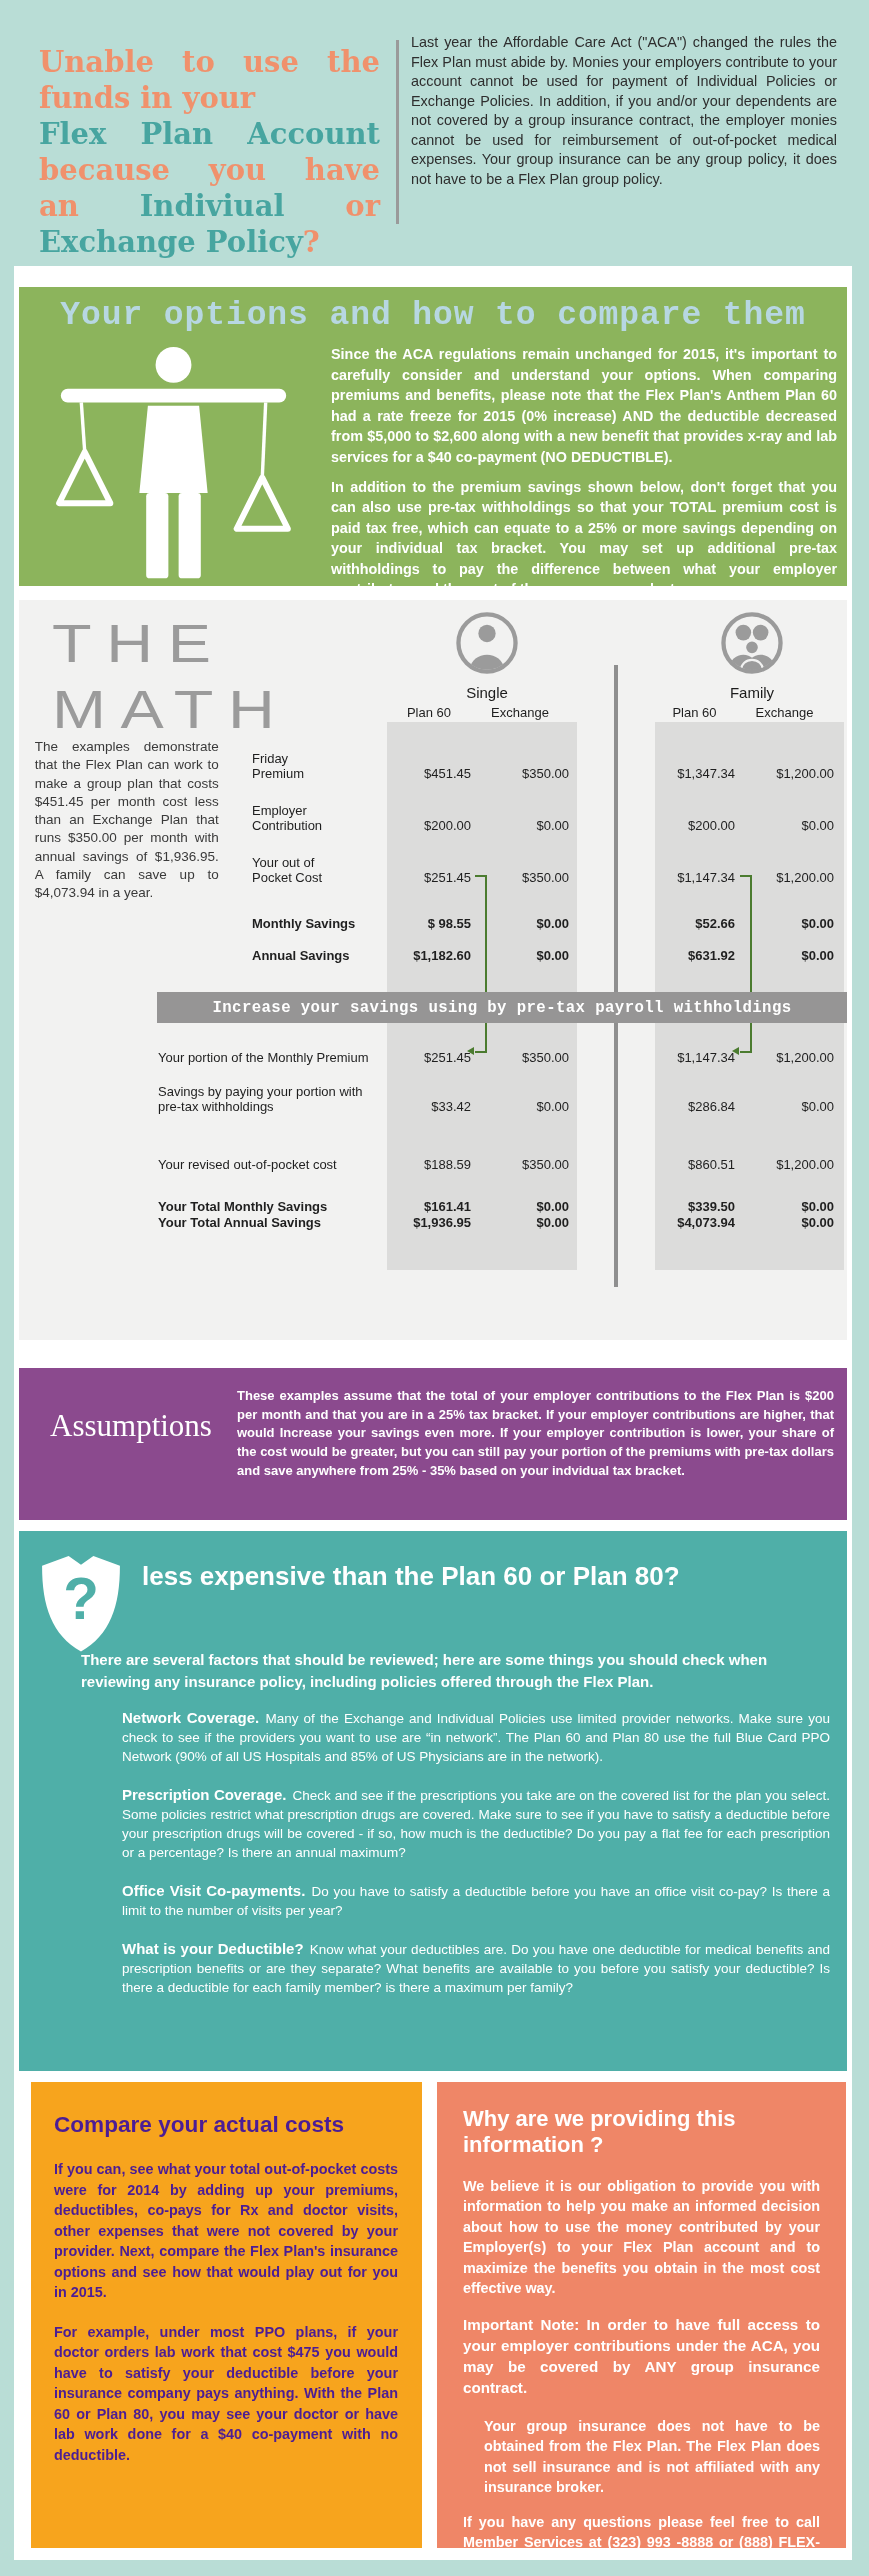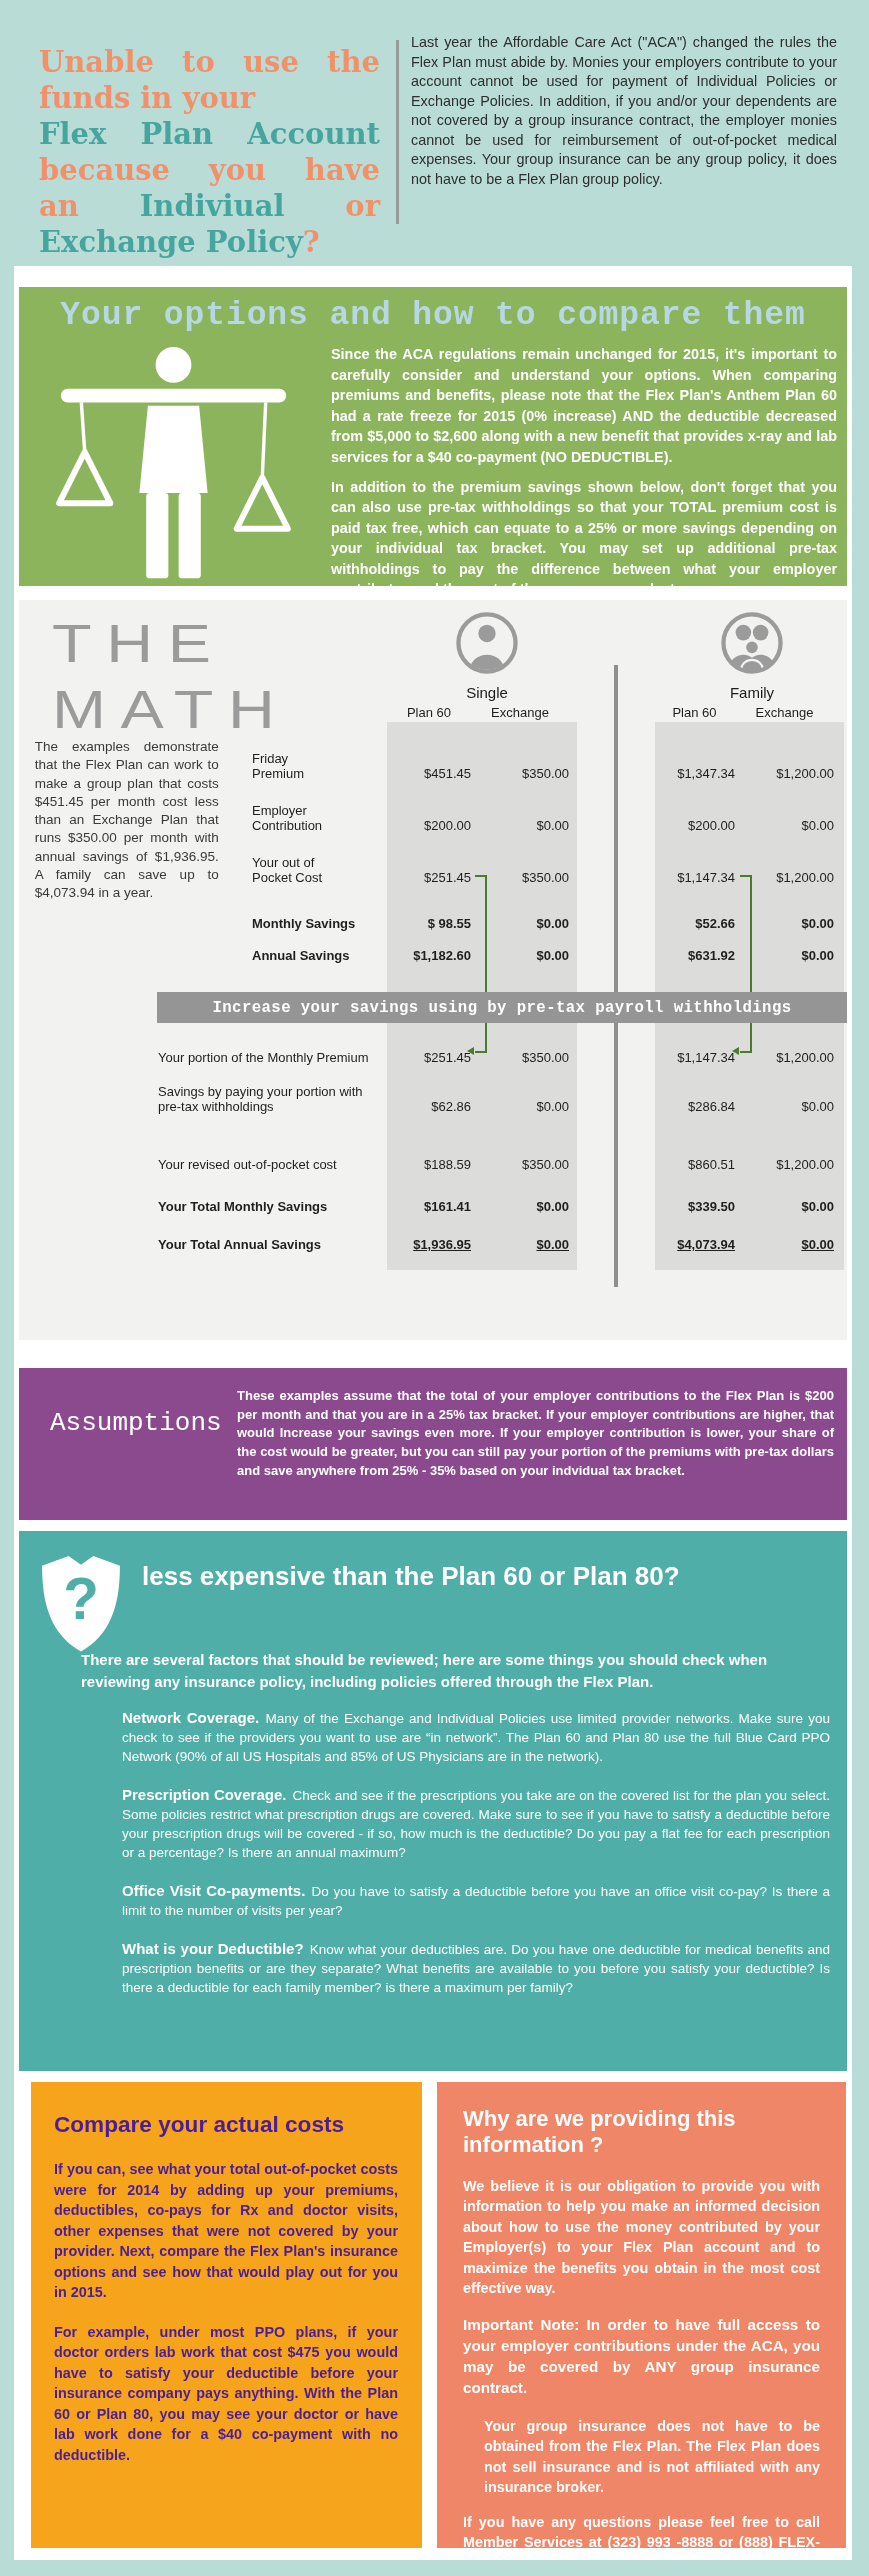--- a/index.html
+++ b/index.html
@@ -53,21 +53,21 @@
   .tv3{width:81px;text-align:right;}
   .tv4{width:99px;text-align:right;}
   .trow.bold{font-weight:bold;}
   .thead .tv1,.thead .tv2,.thead .tv3,.thead .tv4{text-align:center;}
   .banner{position:absolute;left:138px;top:392px;width:690px;height:31px;background:#969595;z-index:3;display:flex;align-items:center;justify-content:center;font-family:"Liberation Mono",monospace;font-weight:bold;font-size:15.7px;color:#ffffff;letter-spacing:0.4px;}
   .conn{position:absolute;background:#4b7b2f;z-index:2;}
   .arrowhead{position:absolute;width:0;height:0;border-top:4.4px solid transparent;border-bottom:4.4px solid transparent;border-right:7.8px solid #4b7b2f;z-index:2;}
 
   
   .sec-assump{left:19px;top:1368px;width:828px;height:152px;background:#8b4a8e;color:#ffffff;}
-  .assump-head{position:absolute;left:31px;top:40px;font-family:Liberation Mono, monospace;font-size:26px;}
+  .assump-head{position:absolute;left:31px;top:40px;font-family:Liberation Serif, serif;font-size:31px;}
   .assump-body{position:absolute;left:218px;top:19px;width:597px;font-size:13px;line-height:18.7px;font-weight:600;text-align:justify;}
 
   
   .sec-why{left:19px;top:1531px;width:828px;height:540px;background:#4fafa8;color:#ffffff;}
   .shield{position:absolute;left:15.7px;top:17.4px;width:92px;height:108px;}
   .why-head{position:absolute;left:123px;top:26px;font-size:26px;line-height:39px;font-weight:bold;}
   .why-intro{position:absolute;left:62px;top:118px;width:750px;font-size:15px;line-height:22px;font-weight:600;}
   .why-items{position:absolute;left:103px;top:177px;width:708px;font-size:13.5px;line-height:19px;text-align:justify;}
   .why-items p{margin:0 0 19px 0;}
   .item-title{font-weight:bold;font-size:15px;margin-right:6.1px;}
@@ -238,21 +238,21 @@
     <div class="trow" style="top:446px;height:19px;">
       <div class="tcell tlabel indB"><span class="lbl">Your portion of the Monthly Premium</span></div>
       <div class="tcell tv1">$251.45</div>
       <div class="tcell tv2">$350.00</div>
       <div class="tcell tgap"></div>
       <div class="tcell tv3">$1,147.34</div>
       <div class="tcell tv4">$1,200.00</div>
     </div>
     <div class="trow" style="top:477px;height:37px;">
       <div class="tcell tlabel indB"><span class="lbl lbl-wrap2">Savings by paying your portion with pre-tax withholdings</span></div>
-      <div class="tcell tv1">$62.86</div>
+      <div class="tcell tv1">$33.42</div>
       <div class="tcell tv2">$0.00</div>
       <div class="tcell tgap"></div>
       <div class="tcell tv3">$286.84</div>
       <div class="tcell tv4">$0.00</div>
     </div>
     <div class="trow" style="top:553px;height:19px;">
       <div class="tcell tlabel indB"><span class="lbl">Your revised out-of-pocket cost</span></div>
       <div class="tcell tv1">$188.59</div>
       <div class="tcell tv2">$350.00</div>
       <div class="tcell tgap"></div>
@@ -260,21 +260,21 @@
       <div class="tcell tv4">$1,200.00</div>
     </div>
     <div class="trow bold" style="top:595px;height:19px;">
       <div class="tcell tlabel indB"><span class="lbl">Your Total Monthly Savings</span></div>
       <div class="tcell tv1">$161.41</div>
       <div class="tcell tv2">$0.00</div>
       <div class="tcell tgap"></div>
       <div class="tcell tv3">$339.50</div>
       <div class="tcell tv4">$0.00</div>
     </div>
-    <div class="trow bold" style="top:633px;height:19px;text-decoration:underline;">
+    <div class="trow bold" style="top:611px;height:19px;">
       <div class="tcell tlabel indB"><span class="lbl">Your Total Annual Savings</span></div>
       <div class="tcell tv1">$1,936.95</div>
       <div class="tcell tv2">$0.00</div>
       <div class="tcell tgap"></div>
       <div class="tcell tv3">$4,073.94</div>
       <div class="tcell tv4">$0.00</div>
     </div>
   </div>
 
   <div class="sec sec-assump">

